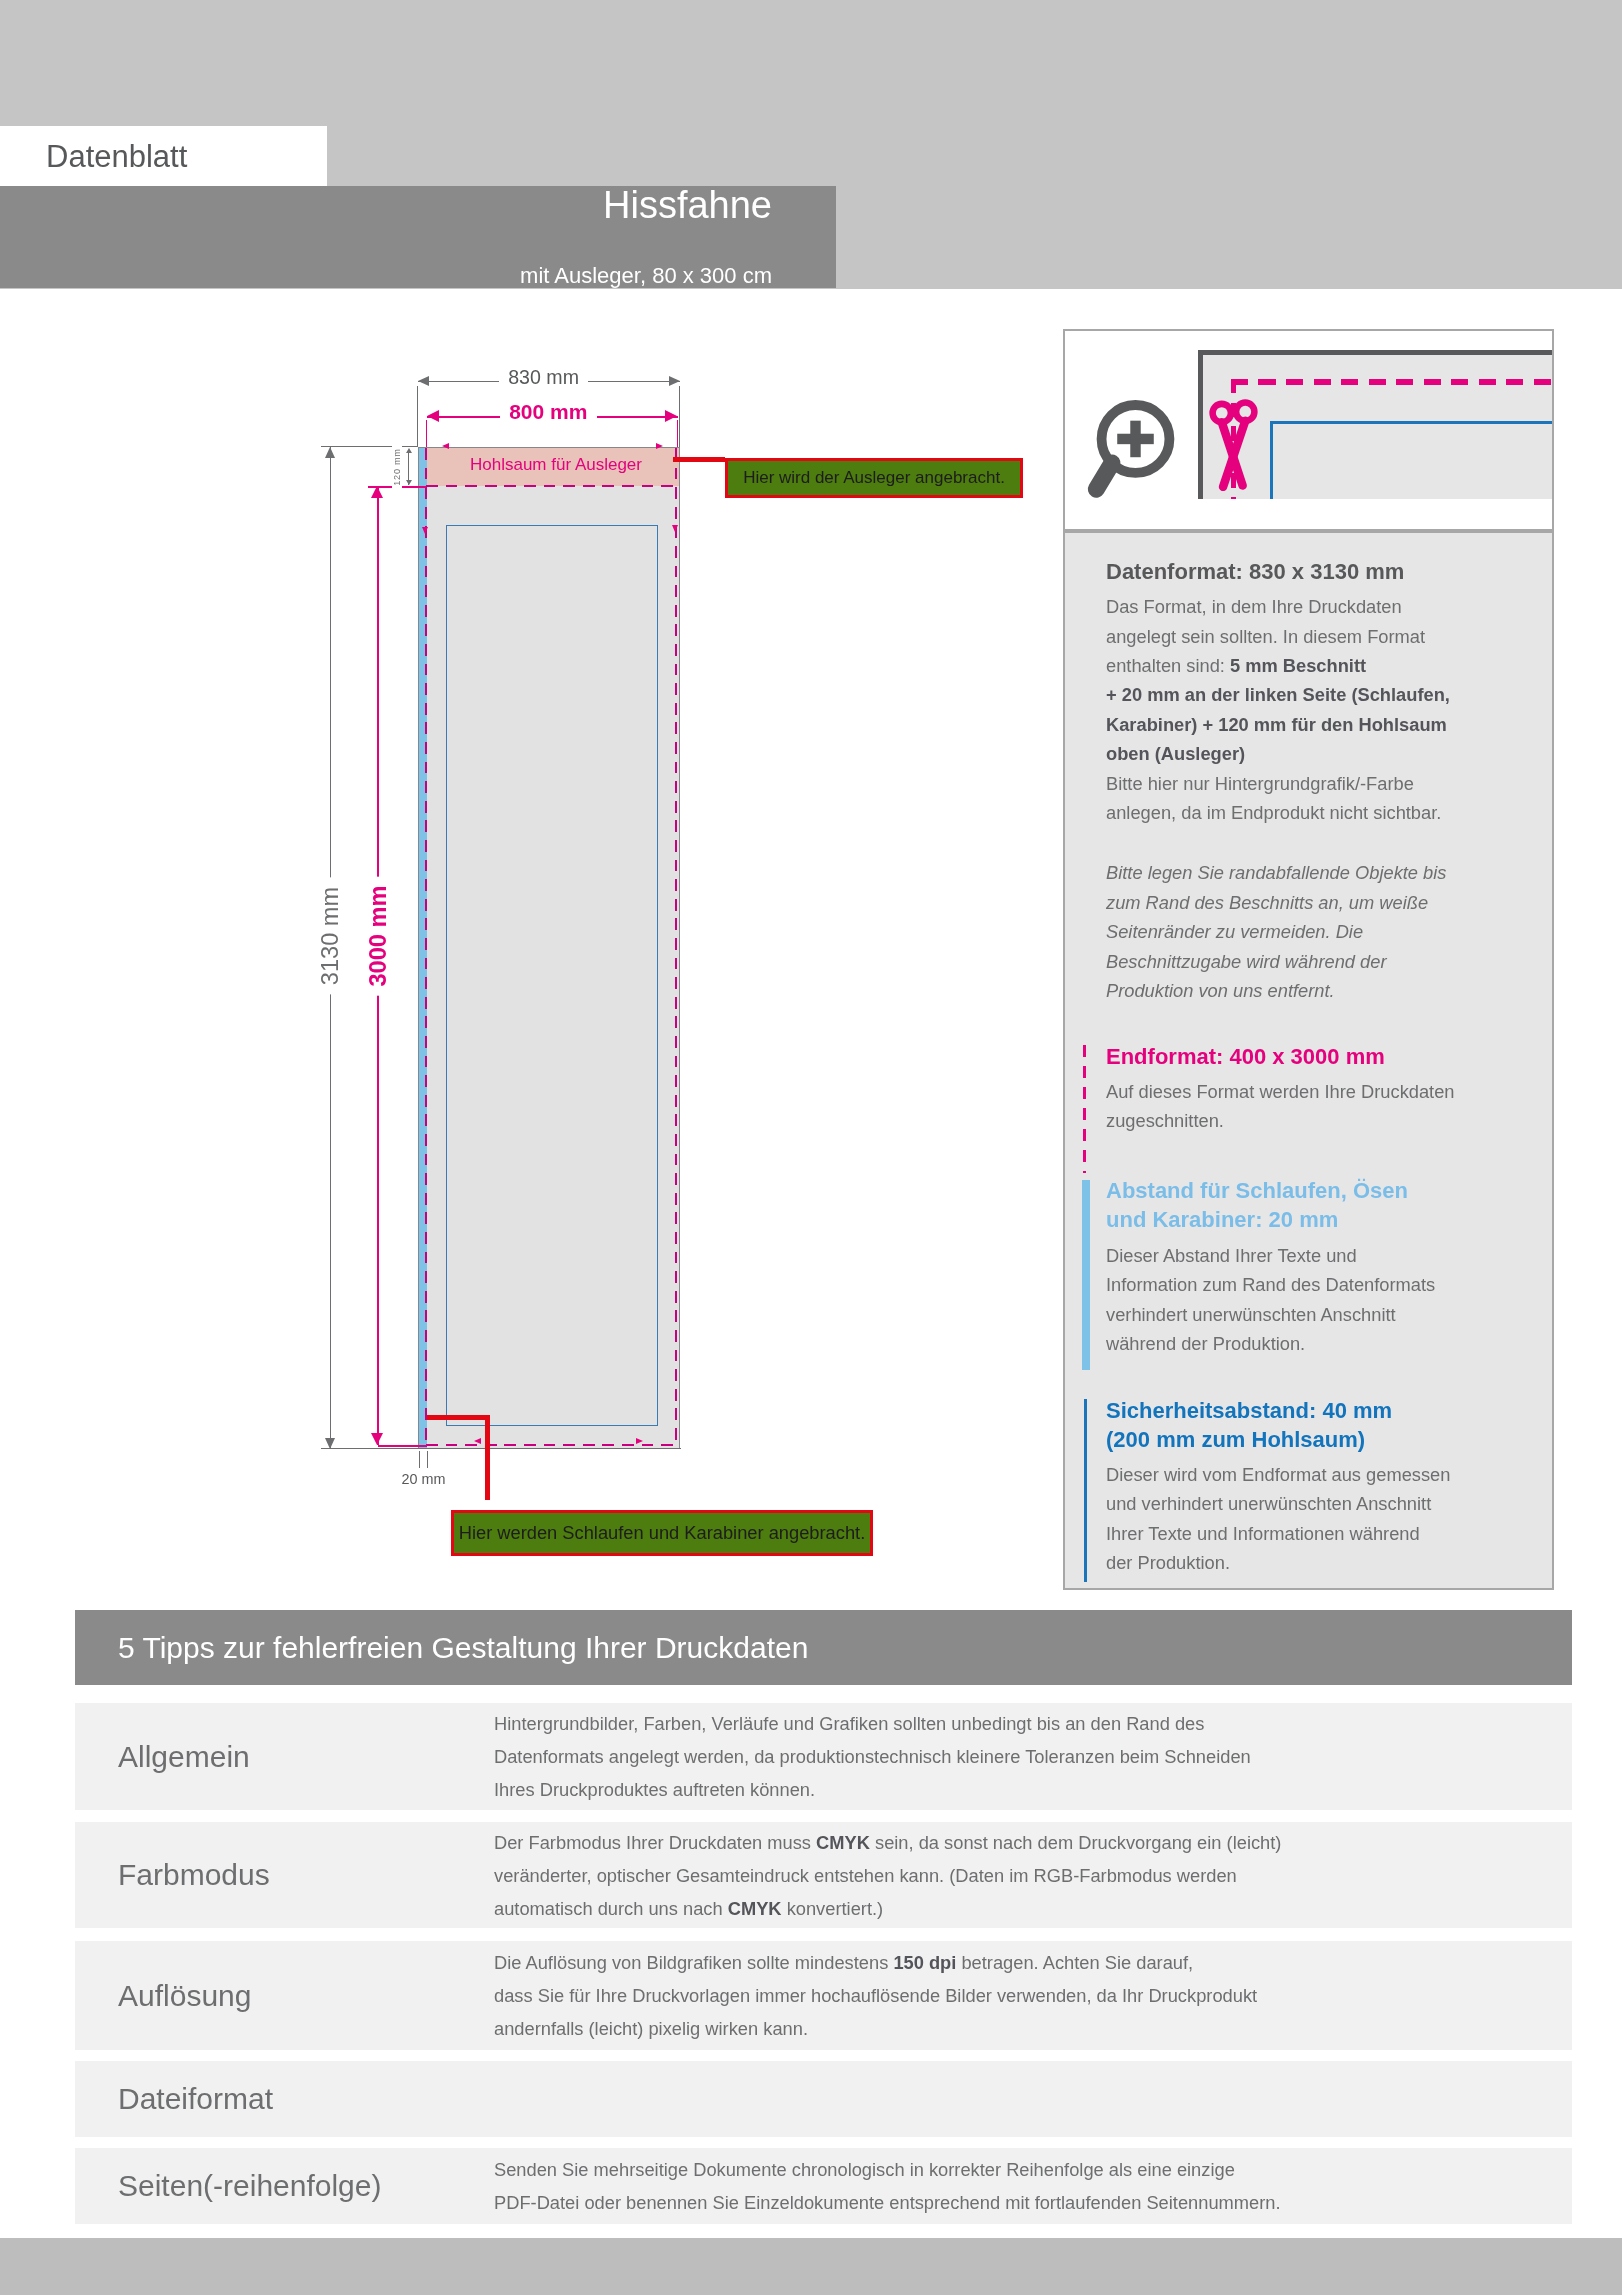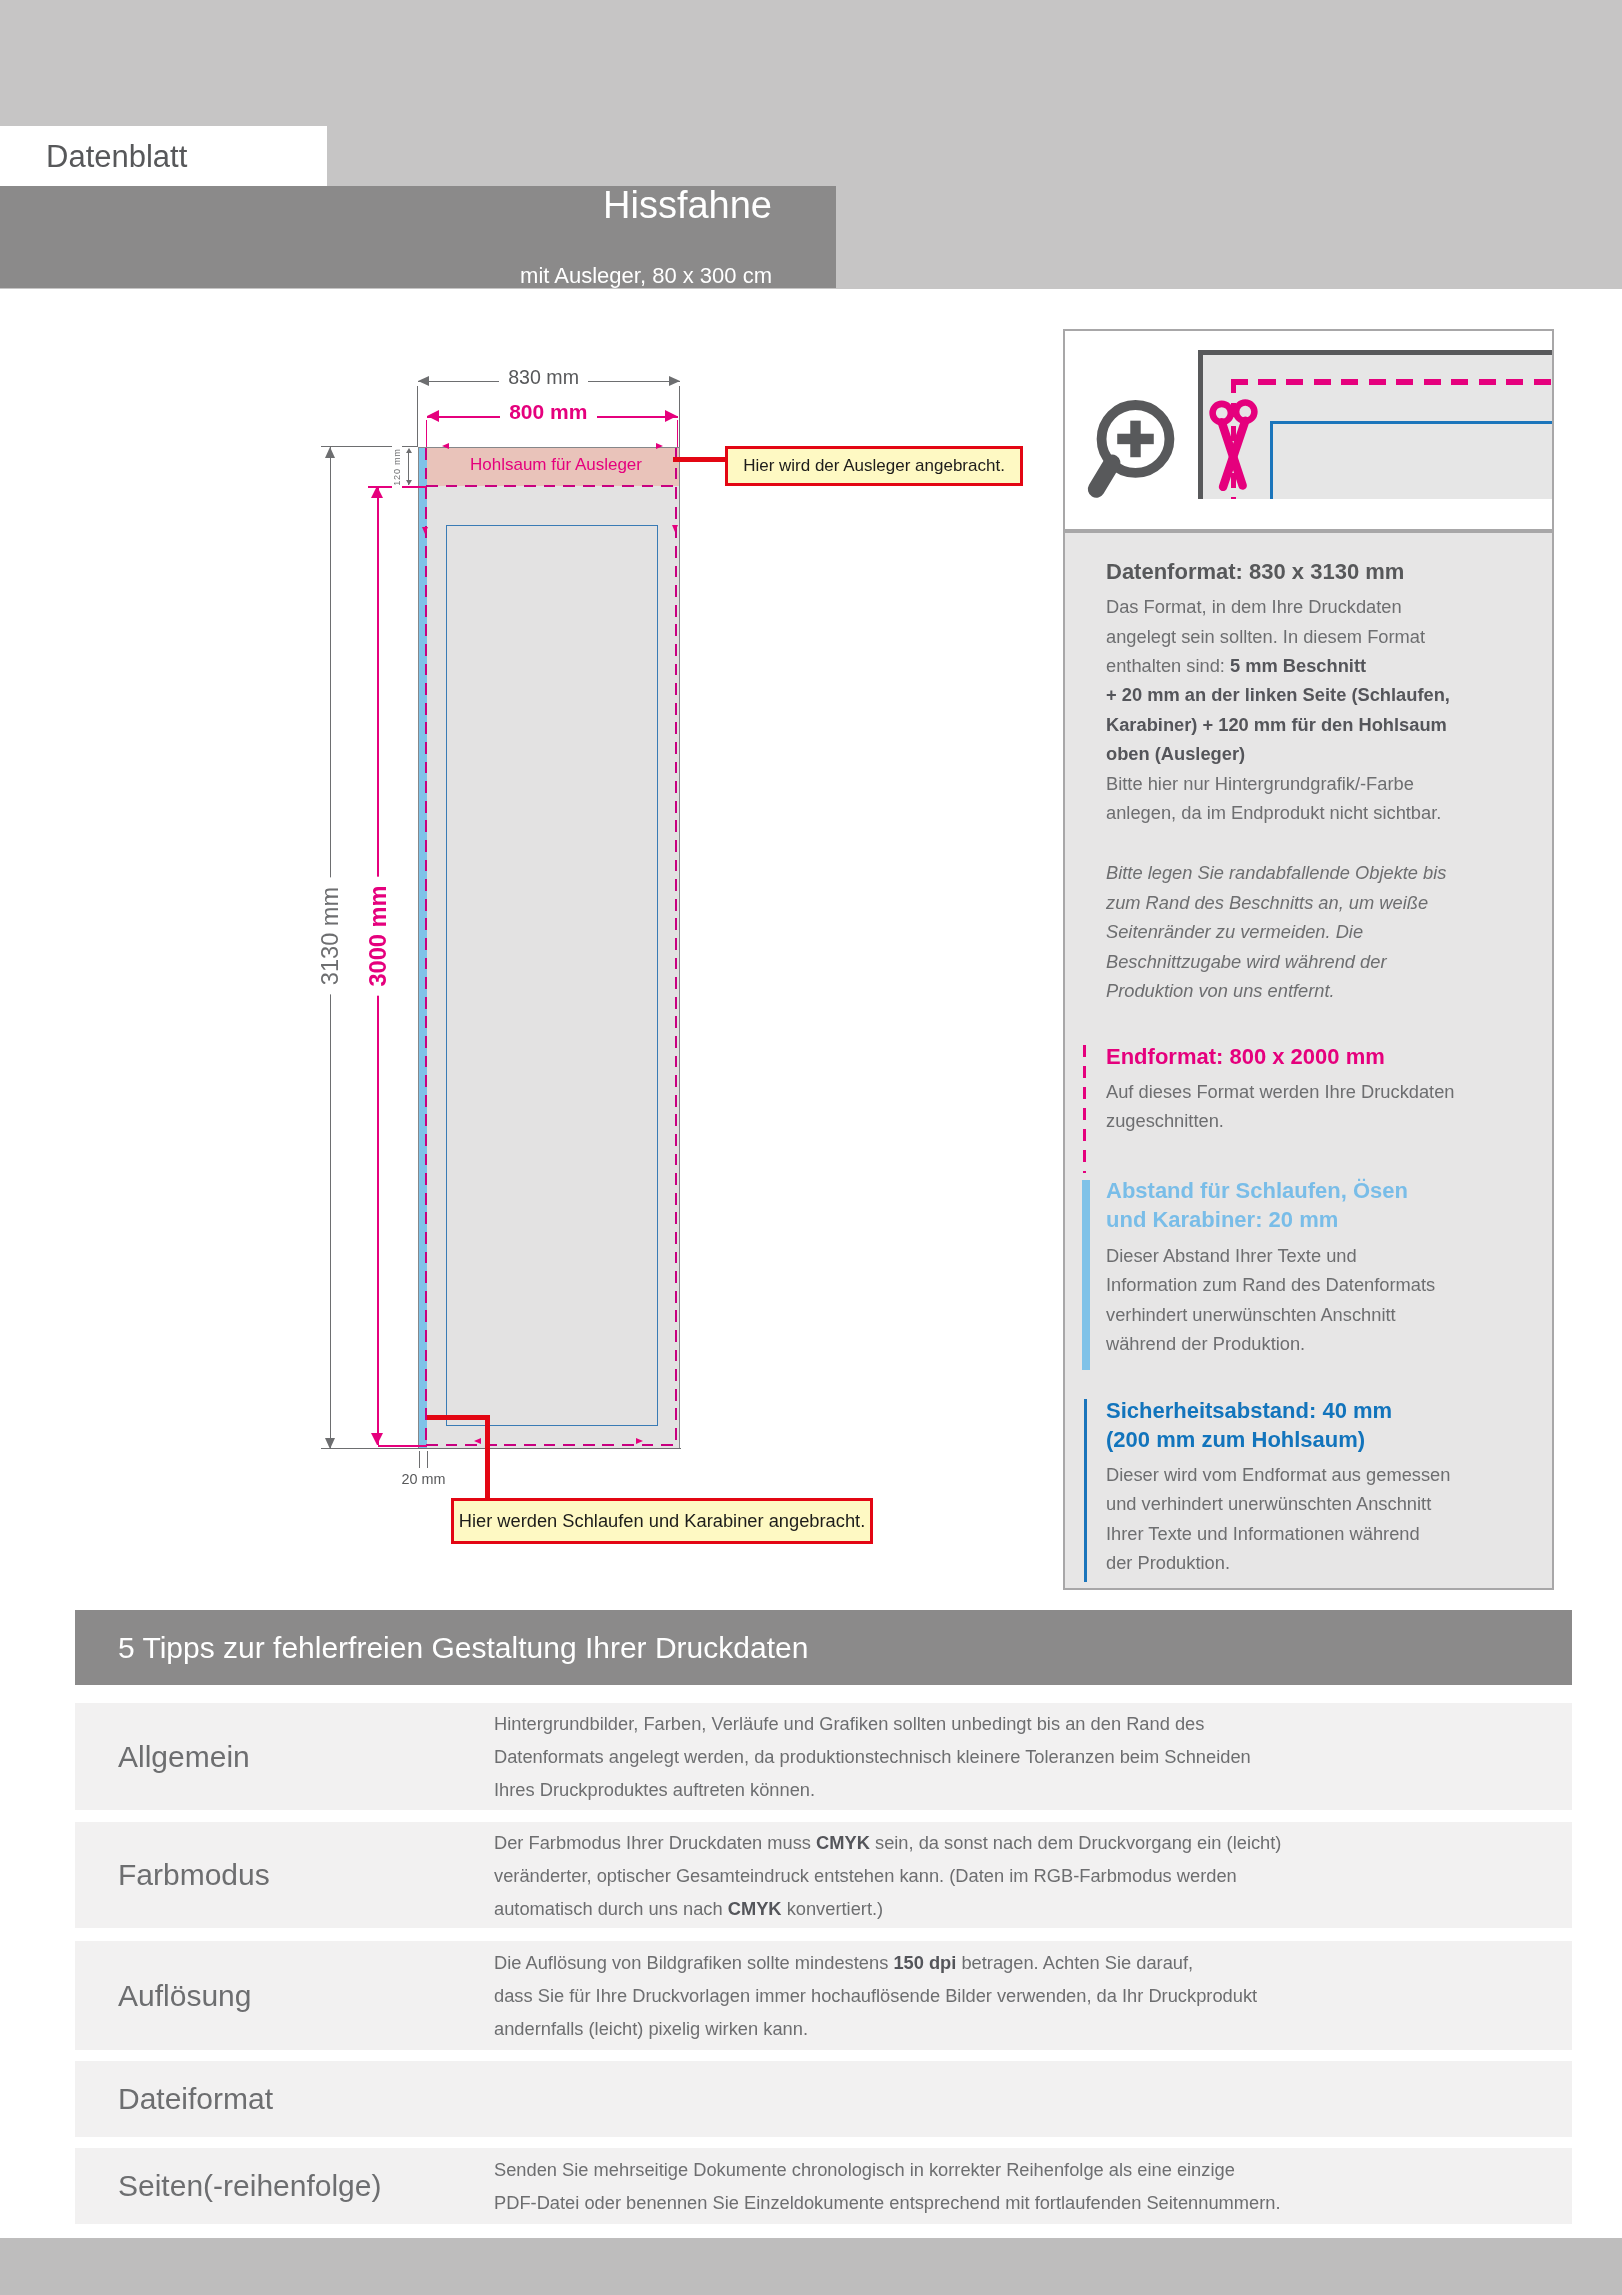--- a/index.html
+++ b/index.html
@@ -27,22 +27,22 @@
   .v-dash{background:repeating-linear-gradient(180deg,#c80080 0 11.8px,transparent 11.8px 19.6px);}
   .h-dash{background:repeating-linear-gradient(90deg,#c80080 0 11.8px,transparent 11.8px 19.6px);}
 
   .flag{left:418px;top:447px;width:262px;height:1002px;background:#e3e2e2;
         border:1.3px solid #85878a;box-sizing:border-box;}
   .hohlsaum{left:419px;top:448px;width:260px;height:38px;background:#e9c3ba;}
   .hohlsaum-label{left:445px;top:455px;width:222px;text-align:center;font-size:17px;color:#e5007d;}
   .strip{left:419px;top:448px;width:7.9px;height:1000px;background:#7fc2e8;}
   .safety{left:446px;top:525px;width:212px;height:901px;border:1.3px solid #3a7bb5;box-sizing:border-box;}
 
-  .callout{background:#fef9c3;border:3.3px solid #e30613;box-sizing:border-box;color:#1d1d1b;
-           display:flex;align-items:center;justify-content:center;text-align:center;z-index:4;}
+  .callout{background:#4d7c0f;border:3.3px solid #e30613;box-sizing:border-box;color:#1d1d1b;
+           display:flex;align-items:center;justify-content:center;text-align:center;z-index:4;margin-top:12px;}
   .red-line{position:absolute;background:#e30613;z-index:3;}
 
   
   .zoom-box{left:1063px;top:329px;width:491px;height:202px;background:#fff;
             border:2px solid #a8a7a8;box-sizing:border-box;overflow:hidden;}
   .mini{position:absolute;left:133px;top:19px;width:356px;height:149px;background:#e6e6e6;overflow:hidden;}
   .mini .bord-t{position:absolute;left:0;top:0;width:100%;height:5.2px;background:#58595b;}
   .mini .bord-l{position:absolute;left:0;top:0;width:5.2px;height:100%;background:#58595b;}
   .mini .mdash-h{position:absolute;left:33px;top:29.4px;right:0;height:5.9px;
       background:repeating-linear-gradient(90deg,#e5007d 0 17px,transparent 17px 27.5px);}
@@ -175,21 +175,21 @@
   </div>
 
   <div class="abs info-panel">
     <div class="sec">
       <h2>Datenformat: 830 x 3130 mm</h2>
       <p class="body" style="margin-top:6.5px;">Das Format, in dem Ihre Druckdaten<br>angelegt sein sollten. In diesem Format<br>enthalten sind: <b>5 mm Beschnitt</b><br><b>+ 20 mm an der linken Seite (Schlaufen,<br>Karabiner) + 120 mm für den Hohlsaum<br>oben (Ausleger)</b><br>Bitte hier nur Hintergrundgrafik/-Farbe<br>anlegen, da im Endprodukt nicht sichtbar.</p>
       <p class="body" style="margin-top:31px;font-style:italic;">Bitte legen Sie randabfallende Objekte bis<br>zum Rand des Beschnitts an, um weiße<br>Seitenränder zu vermeiden. Die<br>Beschnittzugabe wird während der<br>Produktion von uns entfernt.</p>
     </div>
     <div class="sec" style="margin-top:37px;">
       <div class="deco deco-dash"></div>
-      <h2 class="h-mag">Endformat: 800 x 2000 mm</h2>
+      <h2 class="h-mag">Endformat: 400 x 3000 mm</h2>
       <p class="body" style="margin-top:5.2px;">Auf dieses Format werden Ihre Druckdaten<br>zugeschnitten.</p>
     </div>
     <div class="sec" style="margin-top:41px;">
       <div class="deco deco-bar"></div>
       <h2 class="h-lblue">Abstand für Schlaufen, Ösen<br>und Karabiner: 20 mm</h2>
       <p class="body" style="margin-top:6.5px;">Dieser Abstand Ihrer Texte und<br>Information zum Rand des Datenformats<br>verhindert unerwünschten Anschnitt<br>während der Produktion.</p>
     </div>
     <div class="sec" style="margin-top:37px;">
       <div class="deco deco-line"></div>
       <h2 class="h-blue">Sicherheitsabstand: 40 mm<br>(200 mm zum Hohlsaum)</h2>

